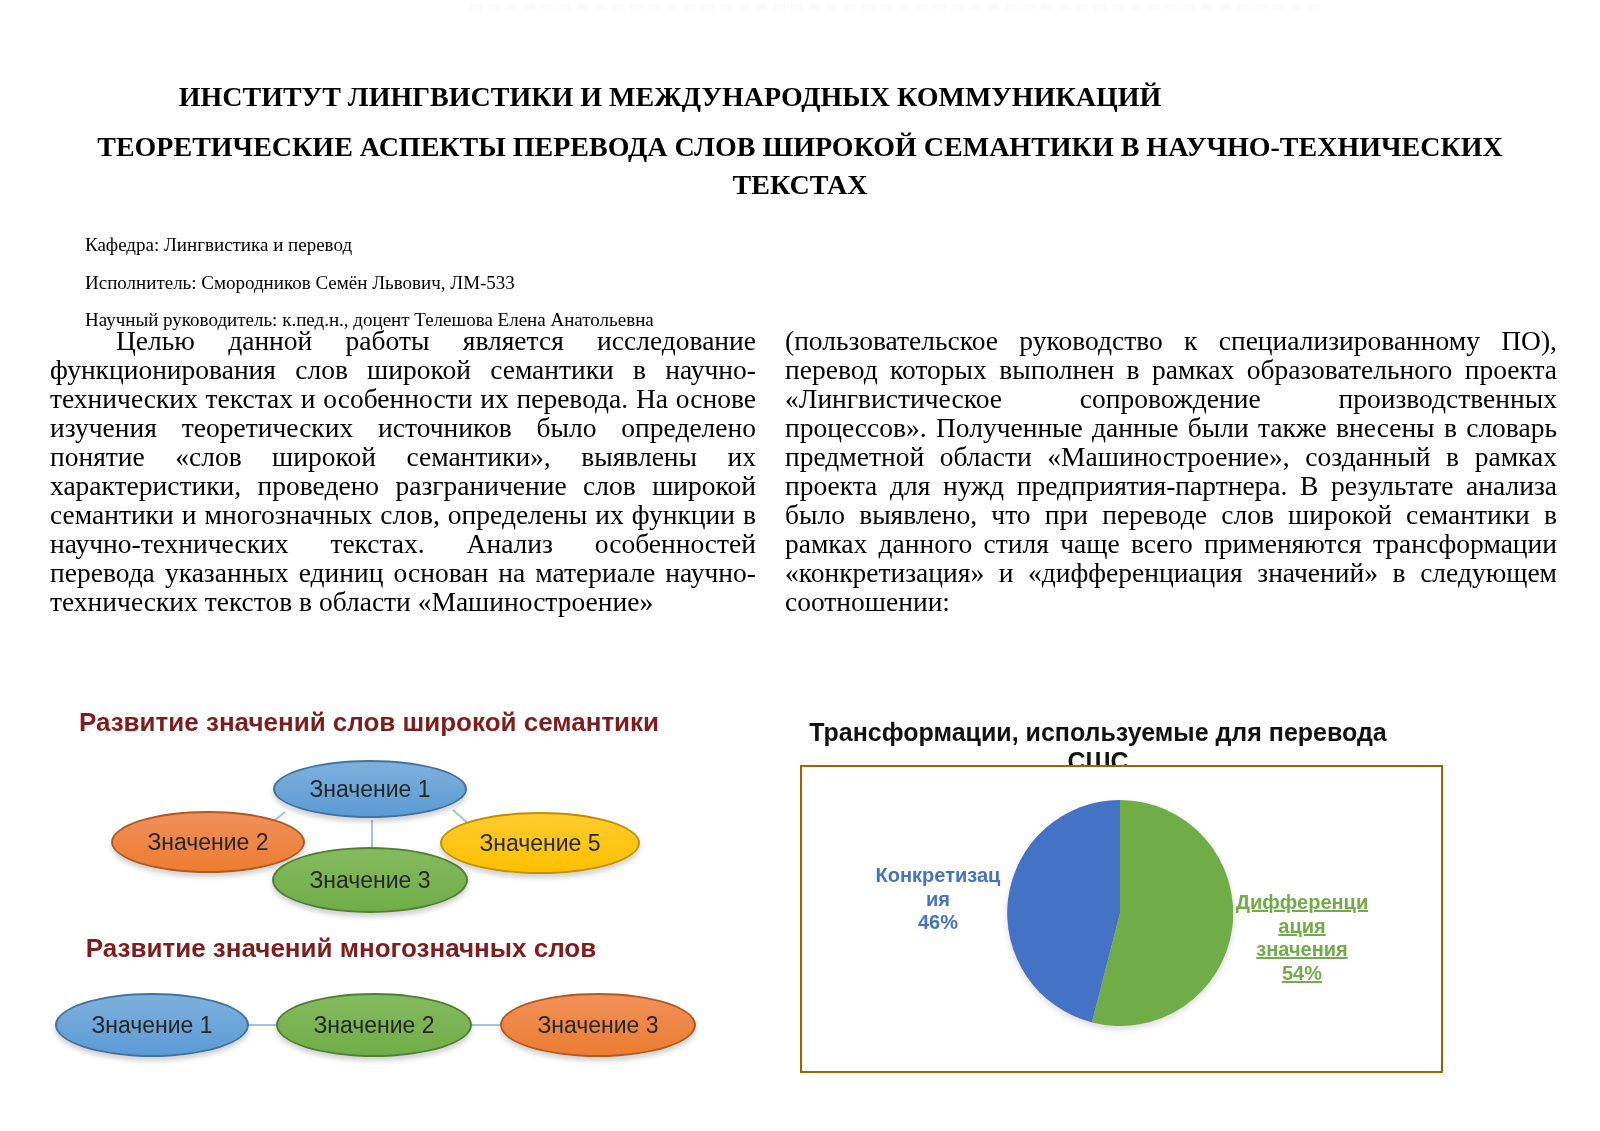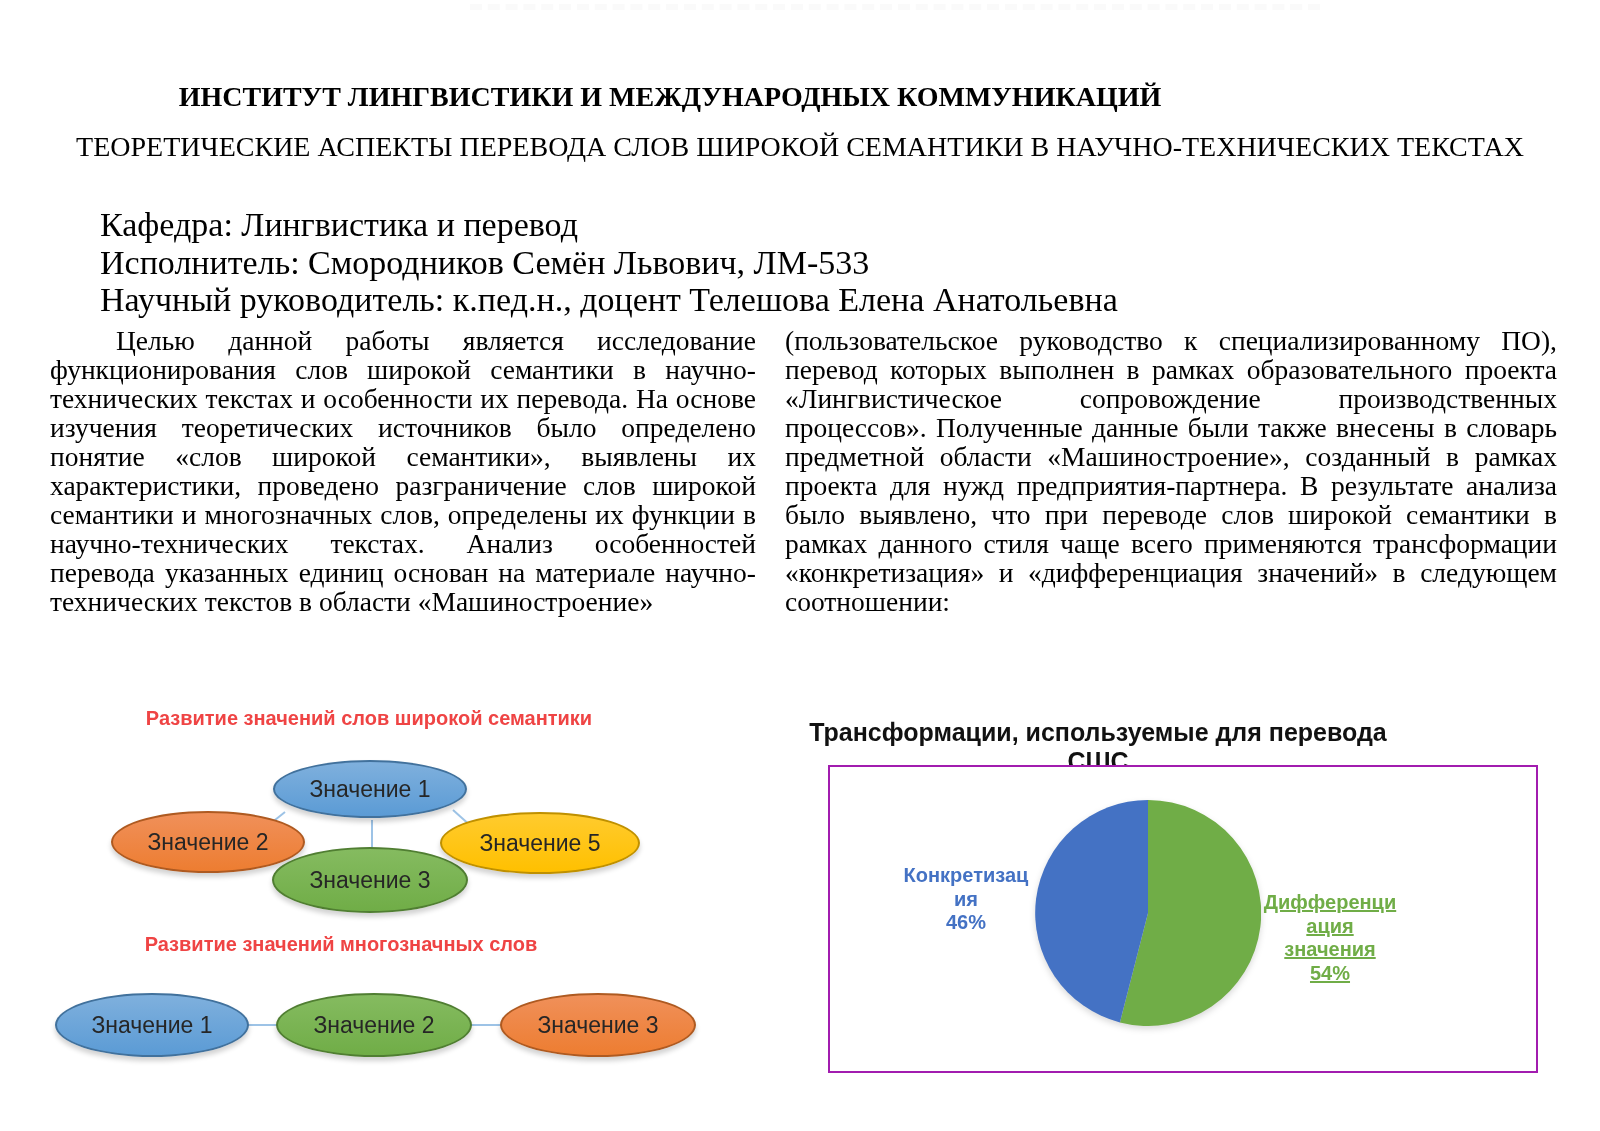--- a/index.html
+++ b/index.html
@@ -15,37 +15,37 @@
   .top-artifact{
     position:absolute;left:470px;top:4px;width:850px;height:0;
     border-top:6px dashed #fafafa;
   }
   .h1{
     position:absolute;left:0;top:80px;width:1340px;
     text-align:center;font-weight:bold;font-size:28px;line-height:34px;
   }
   .h2{
     position:absolute;left:75px;top:128px;width:1450px;
-    text-align:center;font-weight:normal;font-size:28px;line-height:38px;
+    text-align:center;font-weight:bold;font-size:28px;line-height:38px;
   }
   .meta{
-    position:absolute;left:85px;top:206px;width:1100px;
-    font-size:34px;line-height:37.5px;margin-left:15px;
+    position:absolute;left:85px;top:226px;width:1100px;
+    font-size:19px;line-height:37.5px;
   }
   .col{
     position:absolute;top:326px;
     font-size:27.5px;line-height:29px;
     text-align:justify;
   }
   .col-left{left:50px;width:706px;text-indent:66px;}
   .col-right{left:785px;width:772px;}
   .fig-title{
     position:absolute;
     font-family:"Liberation Sans", sans-serif;
-    font-weight:bold;font-size:20px;color:#ef4444;
+    font-weight:bold;font-size:26px;color:#7f1d1d;
     text-align:center;
   }
   .fig1-title{left:69px;top:707px;width:600px;}
   .fig2-title{left:41px;top:933px;width:600px;}
   .chart-title{left:798px;top:718px;width:600px;font-size:25px;color:#111;}
   .figure{position:absolute;}
   .fig1{left:100px;top:740px;width:560px;height:185px;}
   .fig2{left:40px;top:980px;width:680px;height:100px;}
   .connectors{position:absolute;left:0;top:0;}
   .node{
@@ -64,22 +64,22 @@
   
   .f1-n1{left:173px;top:20px; width:194px;height:58px;}
   .f1-n2{left:11px; top:71px; width:194px;height:62px;}
   .f1-n3{left:172px;top:107px;width:196px;height:66px;}
   .f1-n4{left:340px;top:72px; width:200px;height:62px;}
   
   .f2-n1{left:15px; top:13px;width:194px;height:64px;}
   .f2-n2{left:236px;top:13px;width:196px;height:64px;}
   .f2-n3{left:460px;top:13px;width:196px;height:64px;}
   .chart-box{
-    position:absolute;left:800px;top:765px;width:710px;height:308px;
-    background:#ffffff;border:2px solid #a21caf;box-sizing:border-box;margin-left:28px;
+    position:absolute;left:800px;top:765px;width:643px;height:308px;
+    background:#ffffff;border:2px solid #a16207;box-sizing:border-box;
   }
   .pie-svg{position:absolute;left:205px;top:33px;filter:drop-shadow(0 3px 3px rgba(0,0,0,0.15));}
   .pie-label{
     position:absolute;
     font-family:"Liberation Sans", sans-serif;
     font-weight:bold;font-size:20px;line-height:23.5px;
     text-align:center;white-space:pre-line;
   }
   .pie-label-blue{left:36px;top:97px;width:200px;color:#4472C4;}
   .pie-label-green{left:400px;top:124px;width:200px;color:#70AD47;text-decoration:underline;}

